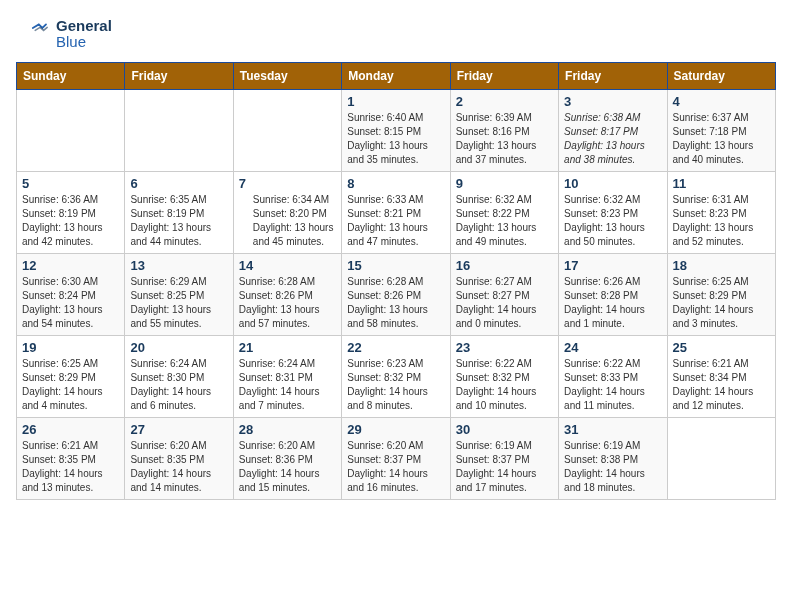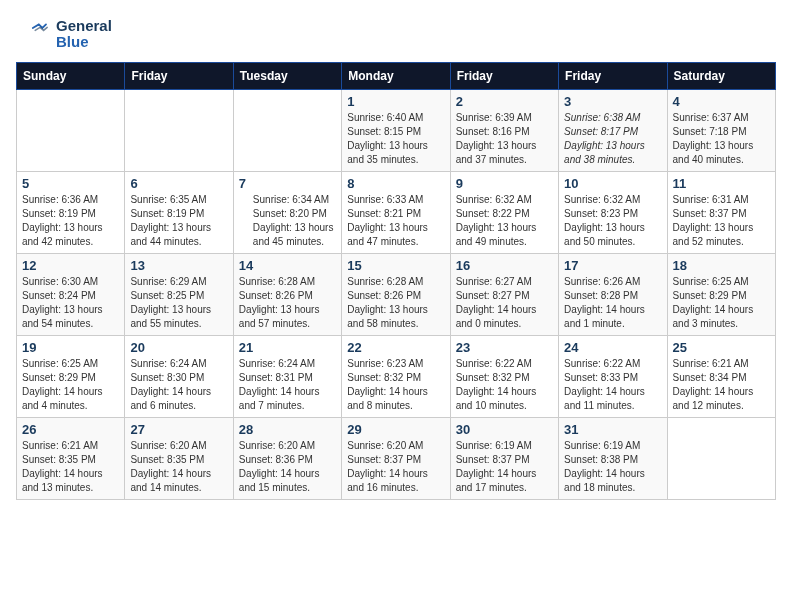--- a/index.html
+++ b/index.html
@@ -32,21 +32,21 @@
     .location-title {
       font-size: 14px;
       color: #444;
     }
     table {
       width: 100%;
       border-collapse: collapse;
       font-size: 11px;
     }
     thead th {
-      background: #0f172a;
+      background: #a16207;
       color: #fff;
       text-align: left;
       padding: 6px 6px;
       font-size: 12px;
       font-weight: bold;
       border: 1px solid #1a4a9a;
     }
     tbody td {
       border: 1px solid #ccc;
       vertical-align: top;
@@ -82,21 +82,21 @@
 
 <div class="header">
   <div class="logo">
   <div style="display:flex;align-items:center;gap:4px;">
     <svg width="36" height="36" viewBox="0 0 60 40">
       <polyline points="28,10 38,4 44,10 50,4" stroke="#2563b0" stroke-width="3" fill="none" stroke-linecap="round"></polyline>
       <polyline points="32,14 40,9 46,14 52,9" stroke="#1a3a5c" stroke-width="2.5" fill="none" stroke-linecap="round" opacity="0.6"></polyline>
     </svg>
     <div>
       <div style="font-size:15px;font-weight:bold;color:#1a3a5c;line-height:1.1;">General</div>
-      <div style="font-size:15px;font-weight:bold;color:#2563b0;line-height:1.1;">Blue</div>
+      <div style="font-size:15px;font-weight:normal;color:#2563b0;line-height:1.1;">Blue</div>
     </div>
   </div>
 </div>
   <div class="title-block">
     <div class="month-title"></div>
     <div class="location-title"></div>
   </div>
 </div>
 
 <table>
@@ -184,21 +184,21 @@
         <td>
           <span class="day-number">10</span>
           <div class="day-info" style="white-space: pre-line;">Sunrise: 6:32 AM
 Sunset: 8:23 PM
 Daylight: 13 hours
 and 50 minutes.</div>
         </td>
         <td>
           <span class="day-number">11</span>
           <div class="day-info" style="white-space: pre-line;">Sunrise: 6:31 AM
-Sunset: 8:37 PM
+Sunset: 8:23 PM
 Daylight: 13 hours
 and 52 minutes.</div>
         </td>
       </tr>
       <tr>
         <td>
           <span class="day-number">12</span>
           <div class="day-info" style="white-space: pre-line;">Sunrise: 6:30 AM
 Sunset: 8:24 PM
 Daylight: 13 hours

